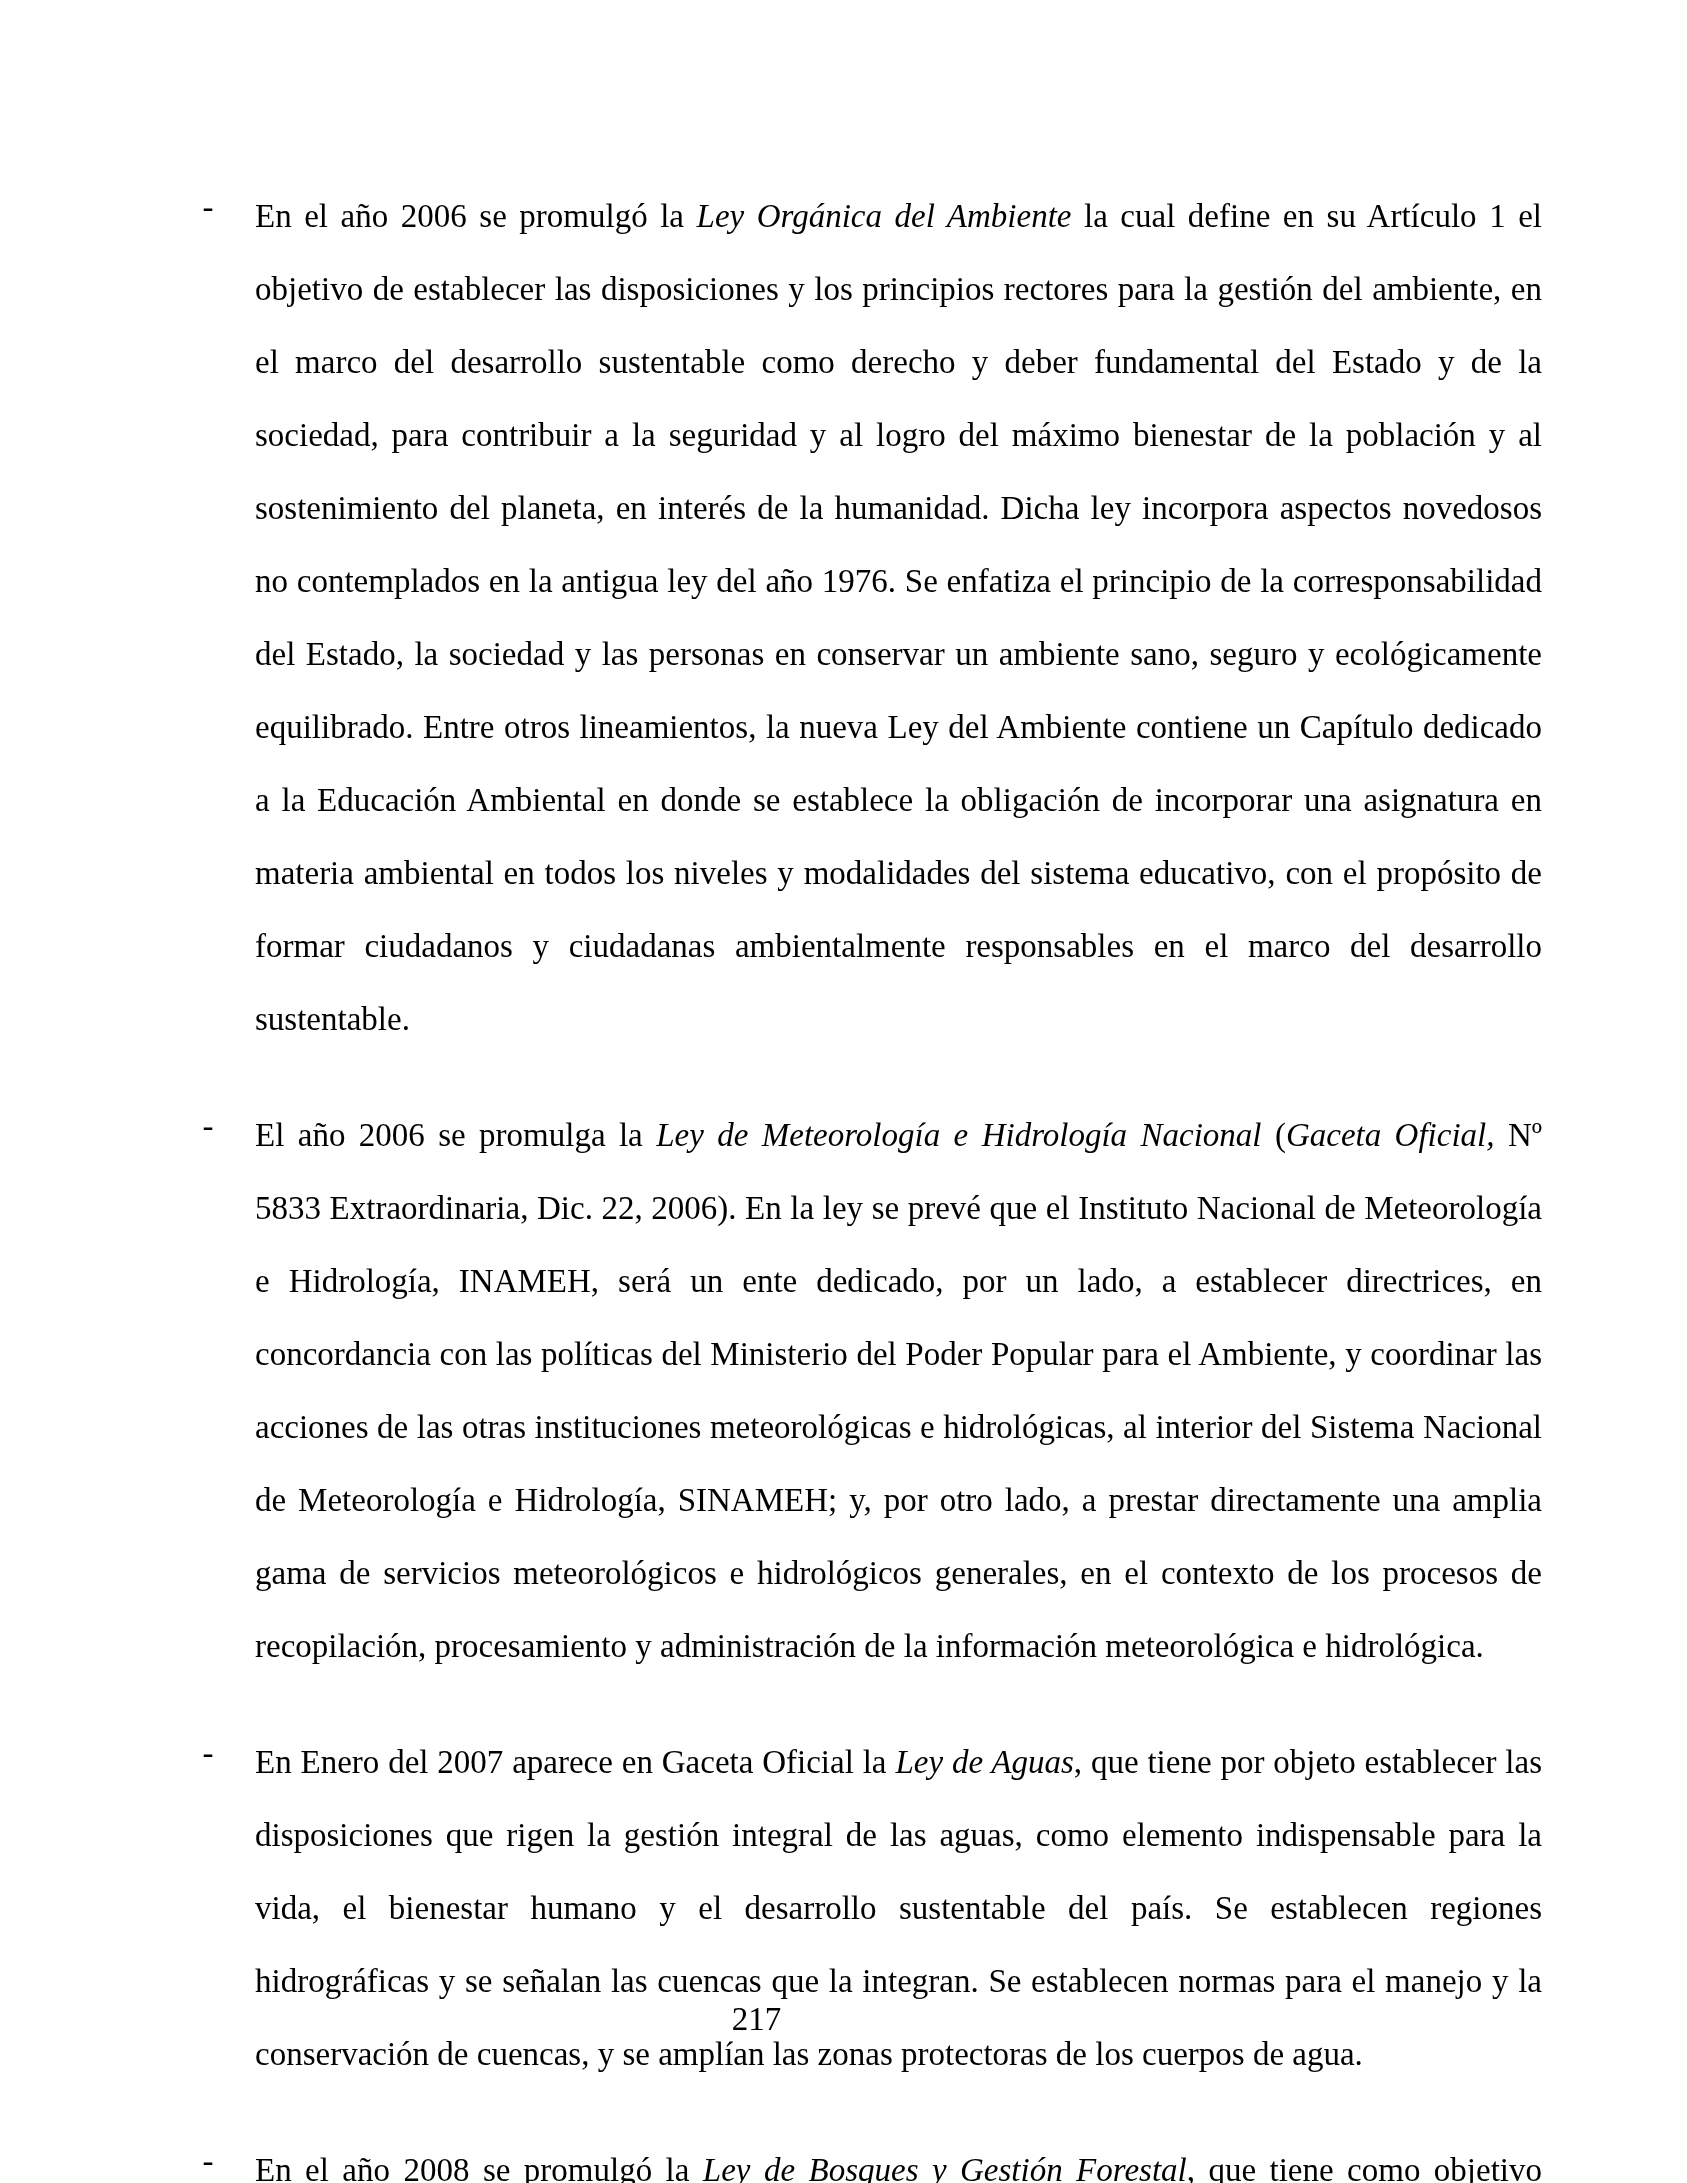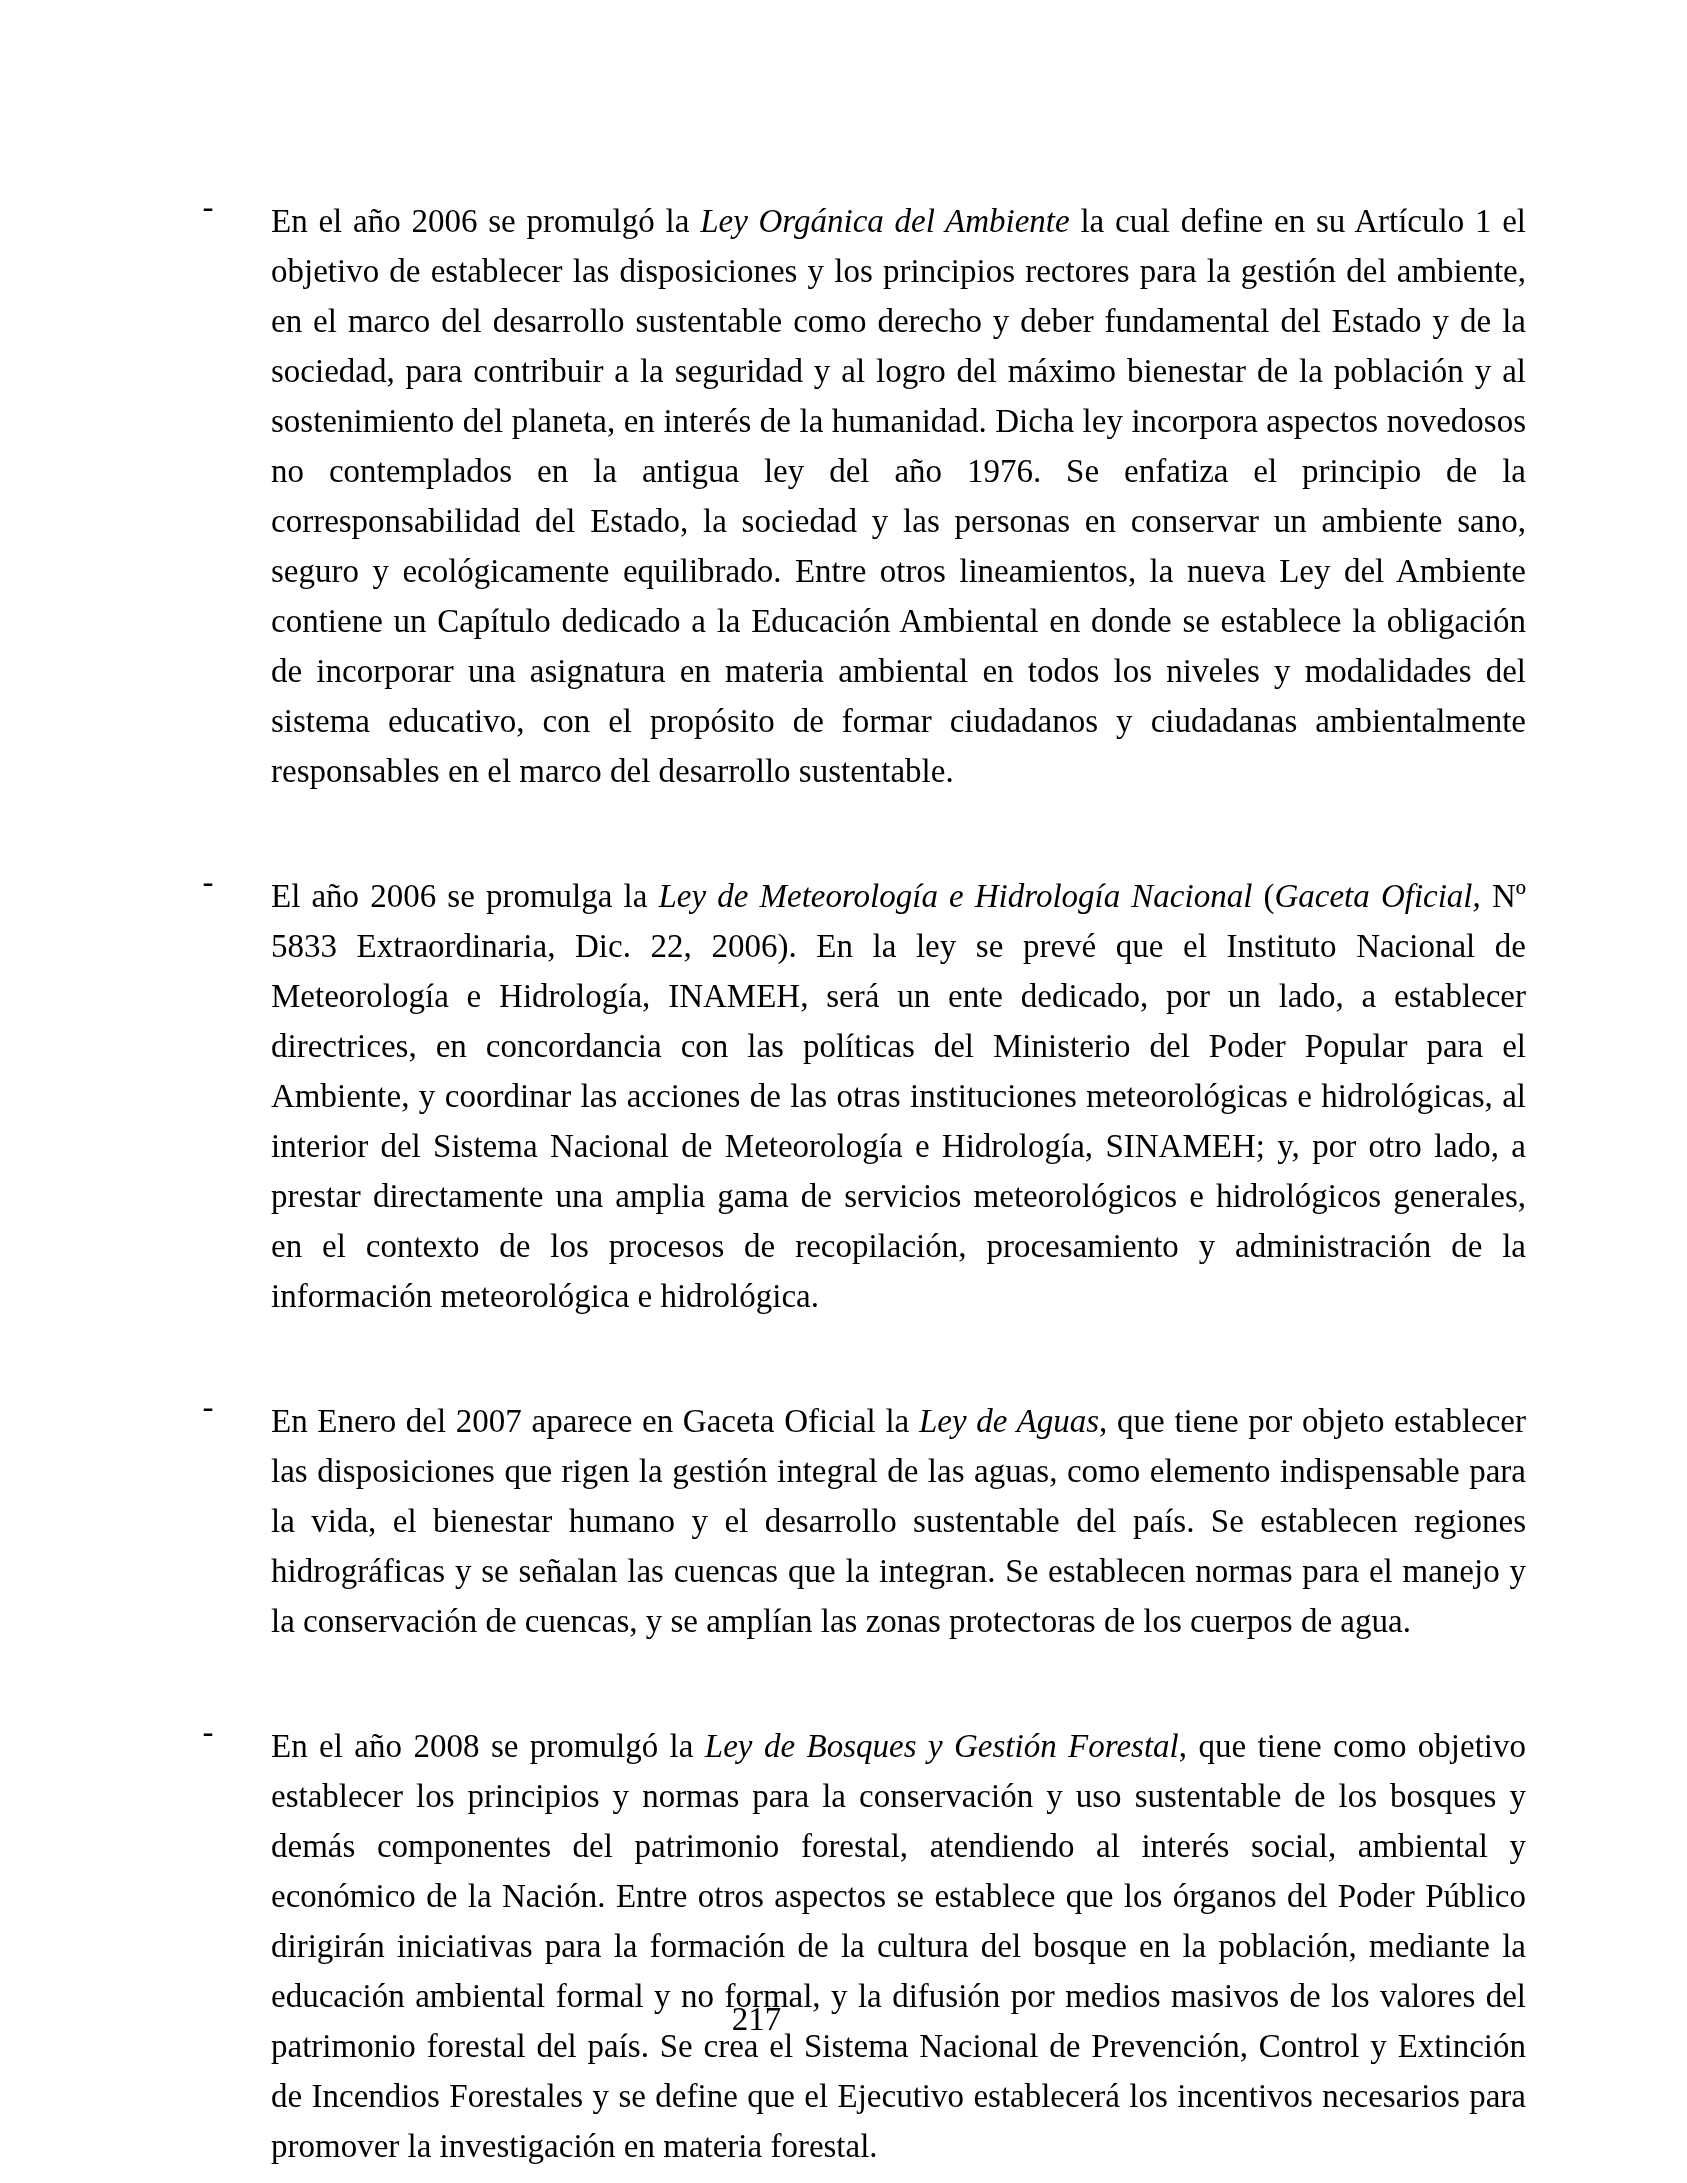--- a/index.html
+++ b/index.html
@@ -44,25 +44,25 @@
     font-size: 33px;
     line-height: 54px;
     text-align: left;
     padding-left: 6.6px;
     box-sizing: border-box;
     user-select: none;
   }
   .para {
     flex: 1 1 auto;
     font-size: 33px;
-    line-height: 50px;
+    line-height: 73px;
     text-align: justify;
     text-justify: inter-word;
     hyphens: none;
-    margin: 16px;
+    margin: 0;
   }
   .para em {
     font-style: italic;
   }
   .page-number {
     position: absolute;
     left: 0;
     top: 1997px;
     width: 1513px;
     text-align: center;

